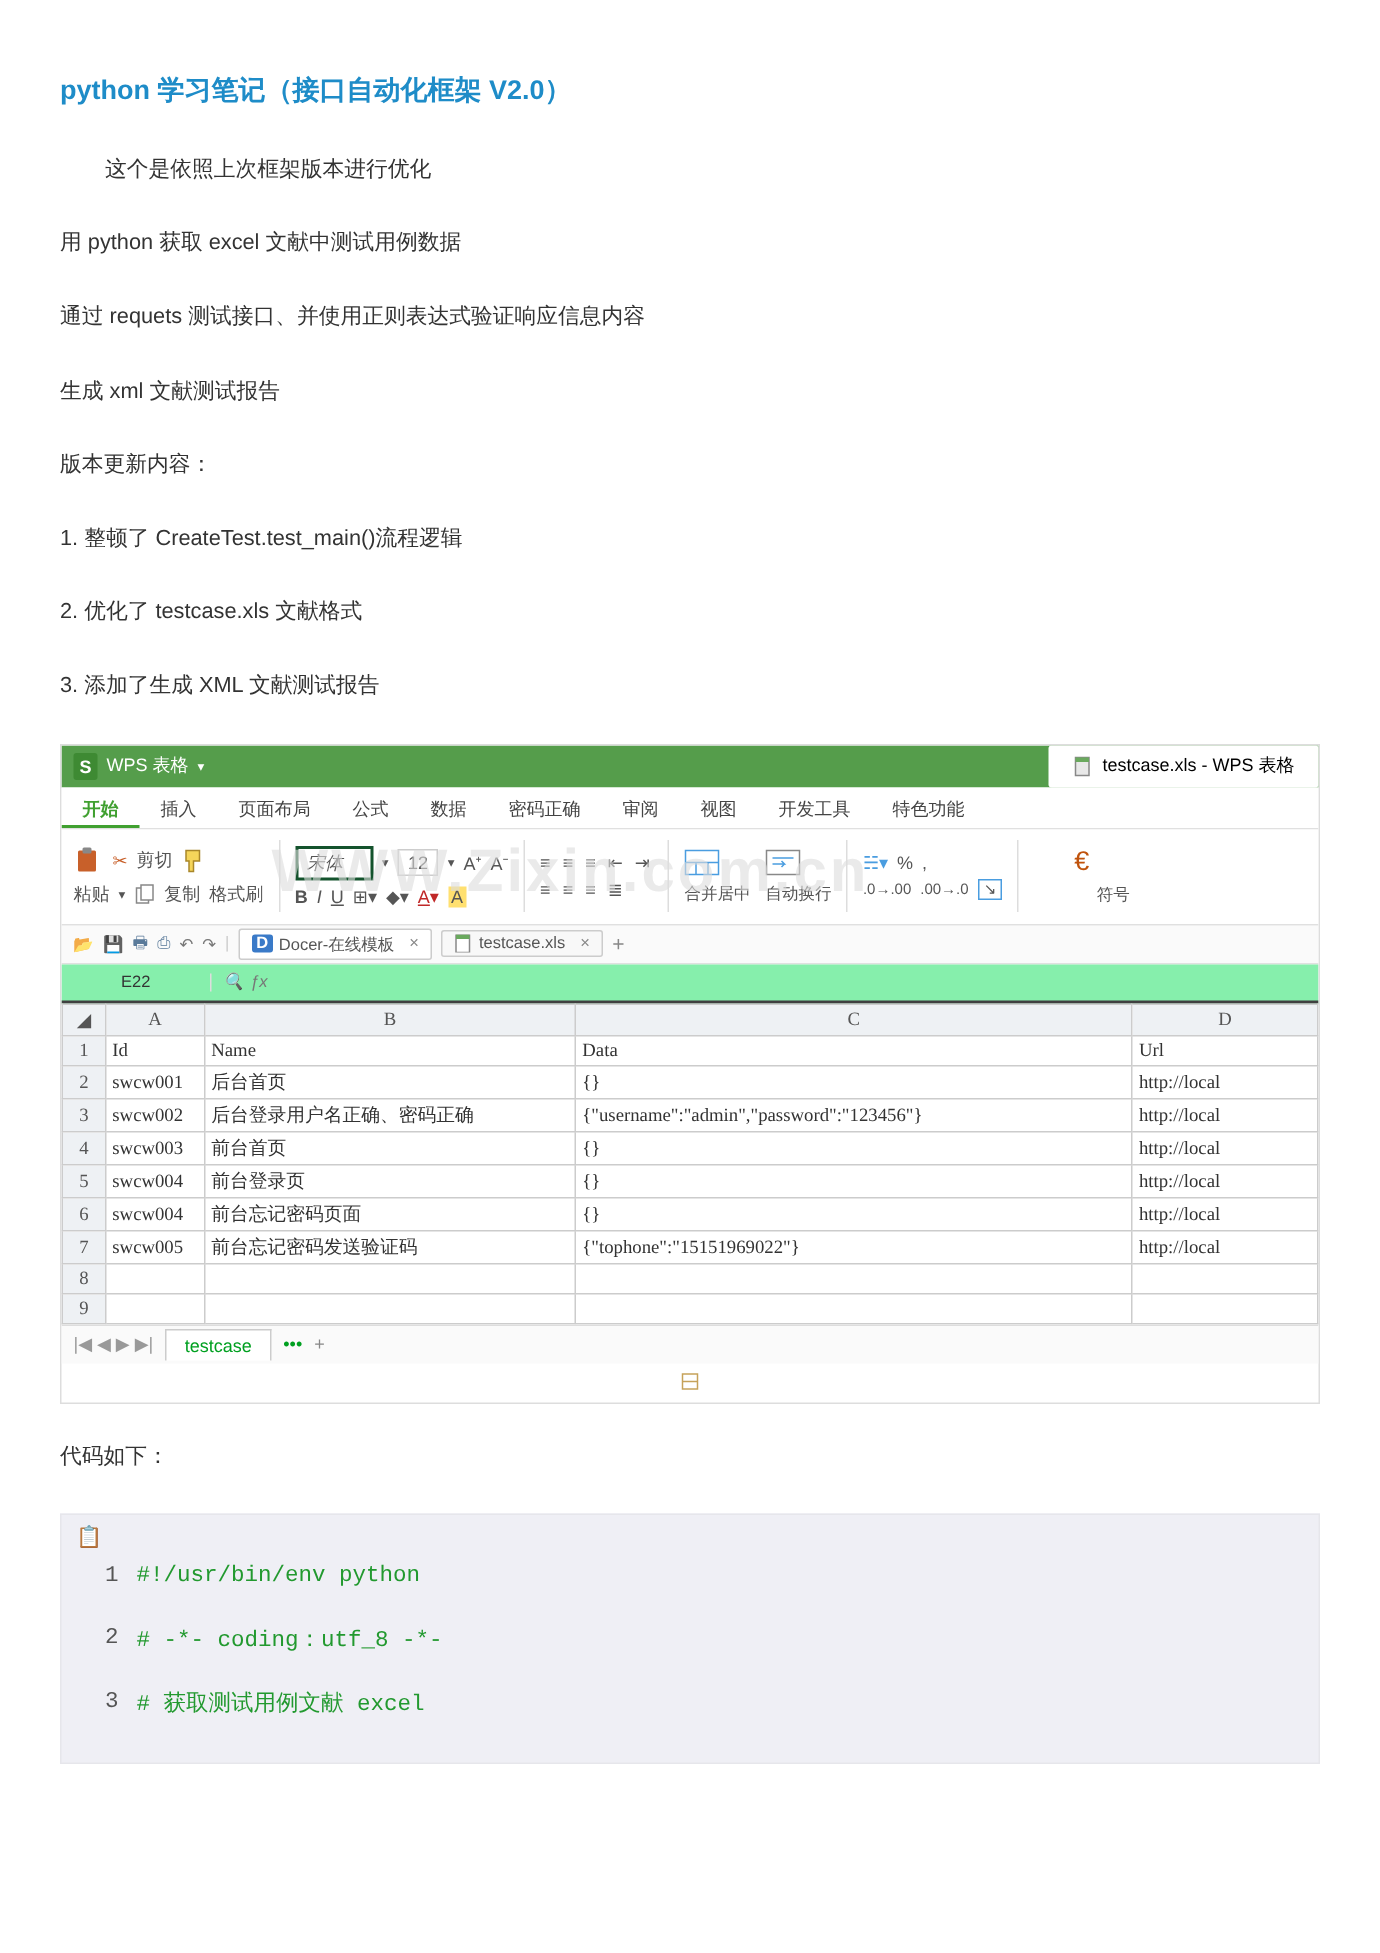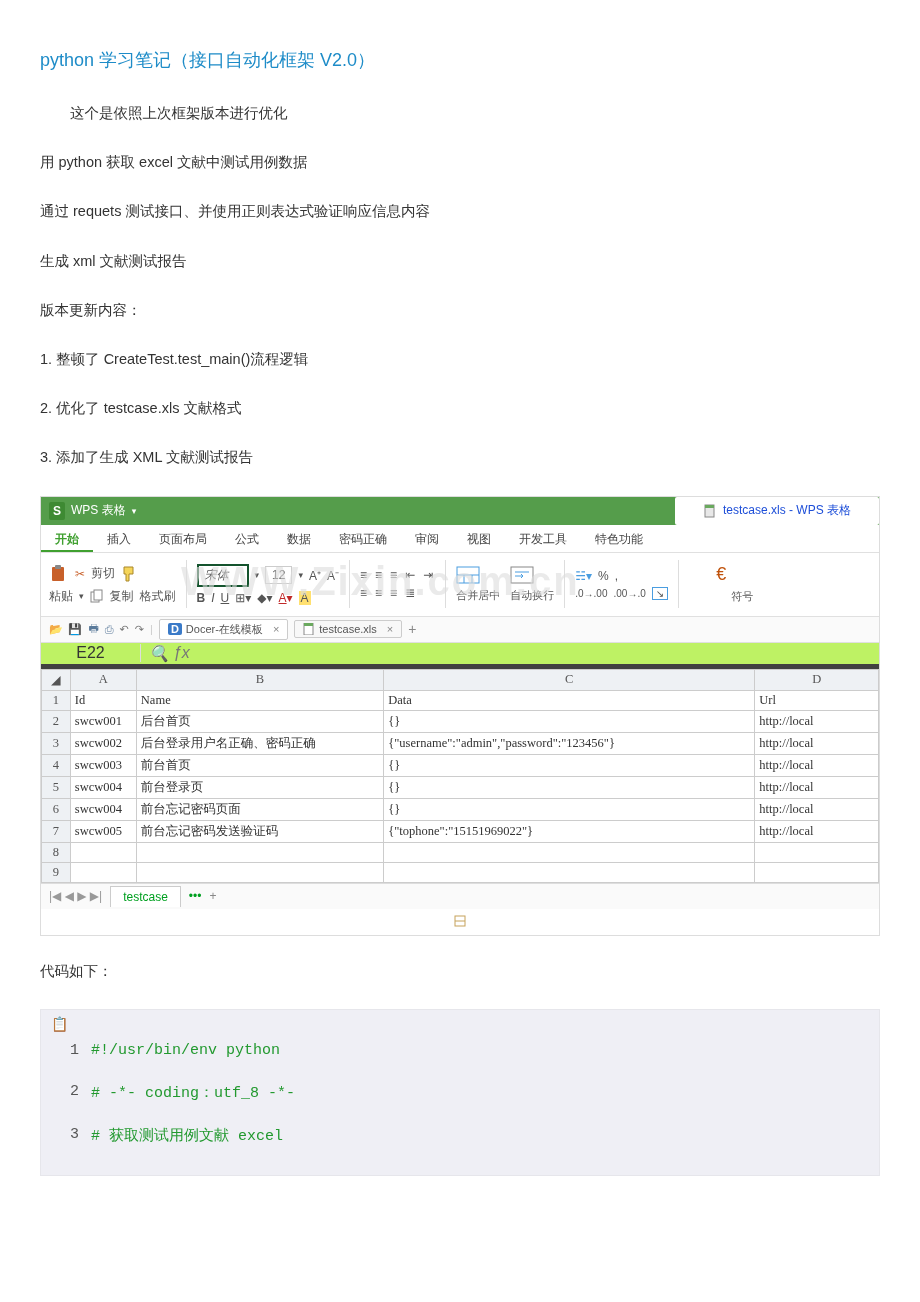--- a/index.html
+++ b/index.html
@@ -1,35 +1,35 @@
 <!DOCTYPE html>
 <html><head>
 <meta charset="utf-8">
 <style>
   * { box-sizing: border-box; margin: 0; padding: 0; }
   body { font-family: "Microsoft YaHei", Arial, sans-serif; background: #fff; width: 920px; margin: 0 auto; padding: 48px 40px 40px 40px; color: #333; }
-  .title { color: #1e8cc8; font-size: 18px; font-weight: normal; margin-bottom: 30px; }
+  .title { color: #1e8cc8; font-size: 18px; font-weight: bold; margin-bottom: 30px; }
   .para { font-size: 14.5px; color: #333; margin-bottom: 26px; line-height: 1.6; }
   .para.first { margin-top: 10px; margin-left: 30px; }
   .screenshot { margin-top: 16px; margin-bottom: 24px; border: 1px solid #ddd; overflow: hidden; width: 100%; }
   .wps-titlebar { background: #559d4b; color: #fff; height: 28px; display: flex; align-items: center; padding: 0 8px; font-size: 12px; justify-content: space-between; }
   .wps-titlebar .left { display: flex; align-items: center; gap: 6px; }
-  .wps-titlebar .right { display: flex; align-items: center; gap: 6px; background: #fff; color: #1d4ed8; padding: 2px 28px; border-radius: 2px; margin-right: -8px; height: 100%; }
+  .wps-titlebar .right { display: flex; align-items: center; gap: 6px; background: #fff; color: #000000; padding: 2px 16px; border-radius: 2px; margin-right: -8px; height: 100%; }
   .wps-titlebar .s-logo { background: #3e8a33; padding: 2px 4px; border-radius: 2px; font-weight: bold; }
   .ribbon-tabs { display: flex; height: 28px; background: #fff; border-bottom: 1px solid #e0e0e0; font-size: 12px; }
   .ribbon-tabs .tab { padding: 6px 14px; color: #444; cursor: pointer; }
   .ribbon-tabs .tab.active { color: #40a030; border-bottom: 2px solid #40a030; font-weight: bold; }
   .ribbon-body { height: 64px; background: #fff; border-bottom: 1px solid #e0e0e0; display: flex; align-items: center; padding: 4px 8px; gap: 10px; position: relative; font-size: 12px; color: #555; }
   .rb-group { display: flex; flex-direction: column; gap: 4px; }
   .rb-row { display: flex; align-items: center; gap: 6px; }
   .watermark { position: absolute; font-size: 40px; color: #ddd; font-weight: bold; left: 140px; top: 6px; letter-spacing: 2px; pointer-events: none; opacity: 0.6; }
   .sep { width: 1px; height: 48px; background: #ddd; }
   .quickbar { height: 26px; display: flex; align-items: center; gap: 6px; padding: 0 8px; border-bottom: 1px solid #e0e0e0; font-size: 11px; color: #555; background: #fafafa; }
   .qb-tab { display: inline-flex; align-items: center; gap: 4px; padding: 2px 8px; background: #fff; border: 1px solid #ccc; border-radius: 2px; }
-  .formula-bar { height: 26px; display: flex; align-items: center; border-bottom: 5px solid #404040; font-size: 16px; background: #bef264; }
+  .formula-bar { height: 26px; display: flex; align-items: center; border-bottom: 2px solid #404040; font-size: 11px; background: #86efac; }
   .namebox { width: 100px; padding: 0 10px; border-right: 1px solid #ddd; text-align: center; color: #333; }
   .fx { padding: 0 8px; color: #777; font-style: italic; display: flex; align-items: center; gap: 4px; }
   table.sheet { border-collapse: collapse; width: 100%; font-size: 12.5px; font-family: SimSun, "Microsoft YaHei", serif; }
   table.sheet td, table.sheet th { border: 1px solid #ccc; padding: 2px 4px; height: 20px; white-space: nowrap; overflow: hidden; }
   table.sheet th.rowhead { background: #eef1f4; width: 28px; text-align: center; font-weight: normal; color: #555; }
   table.sheet tr.colhead th { background: #eef1f4; text-align: center; font-weight: normal; color: #555; }
   table.sheet tr.colhead th.corner { background: #eef1f4; }
   .col-A { width: 64px; }
   .col-B { width: 240px; }
   .col-C { width: 360px; }

